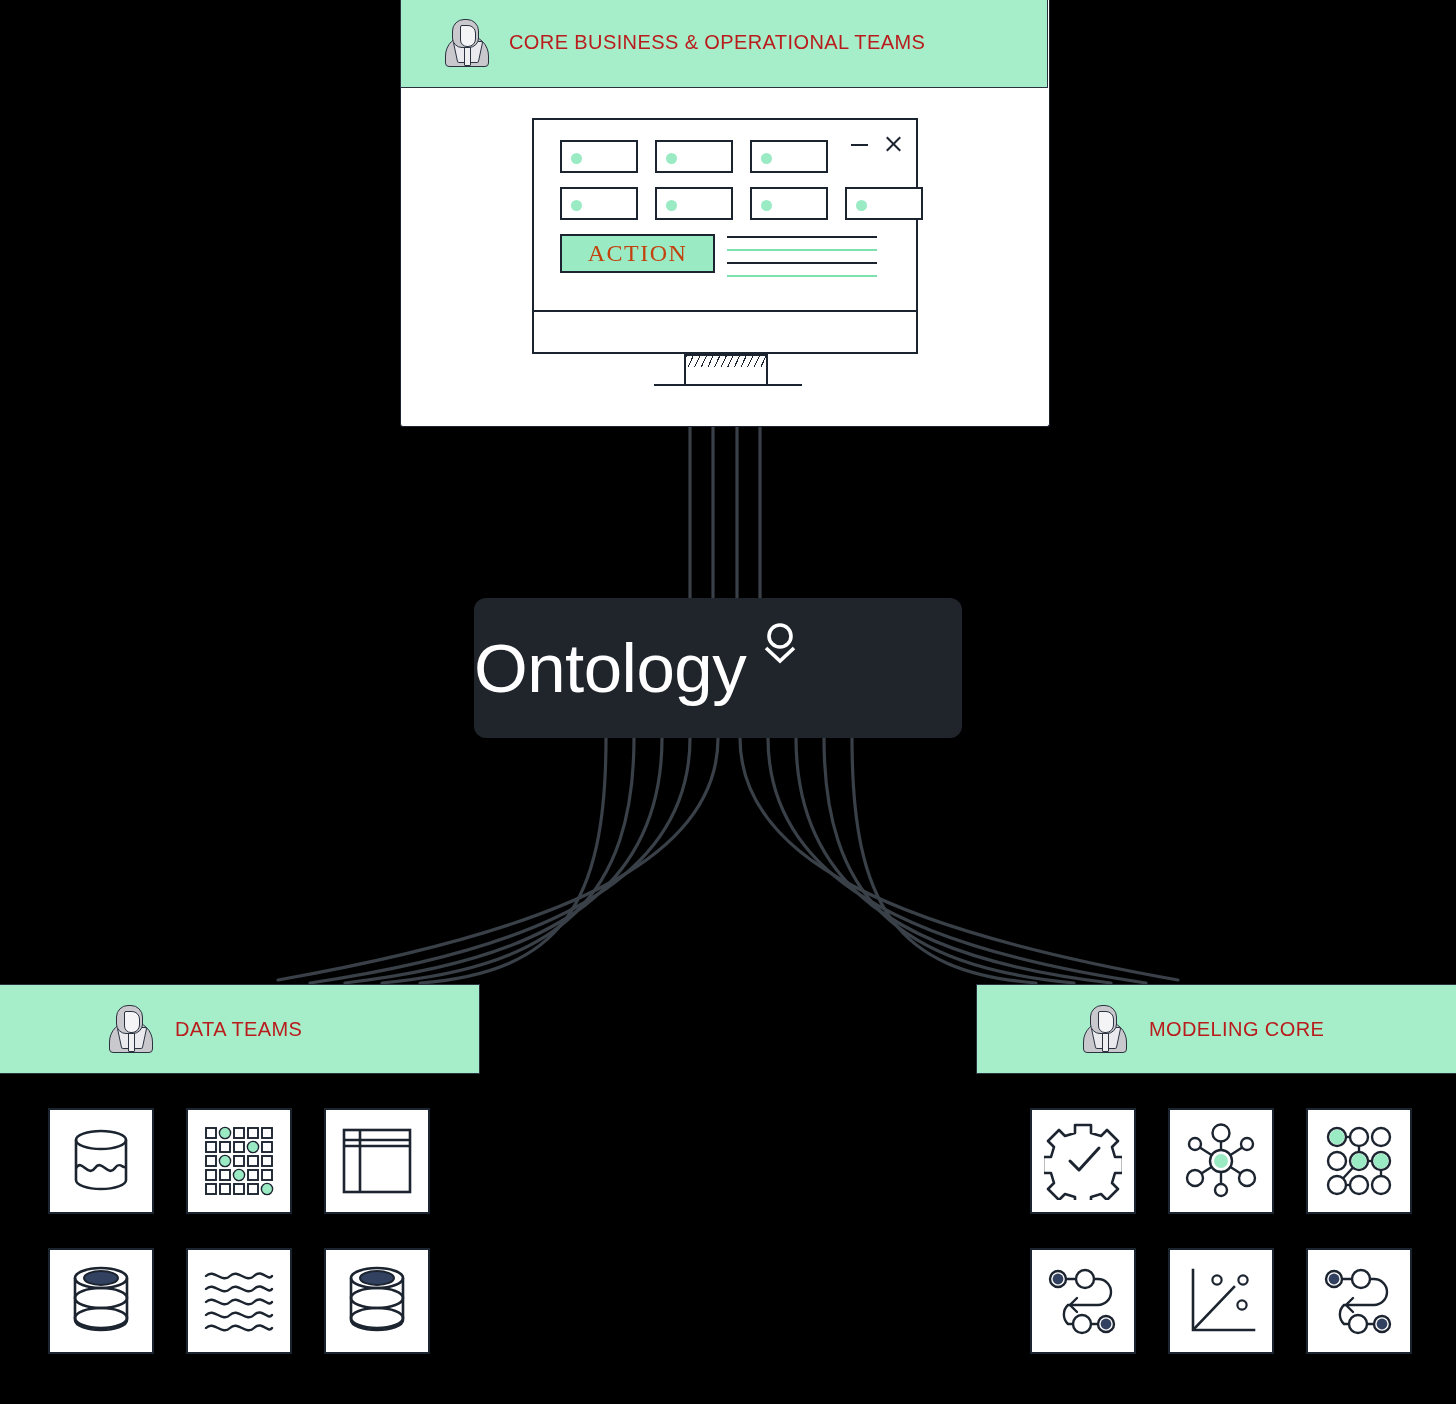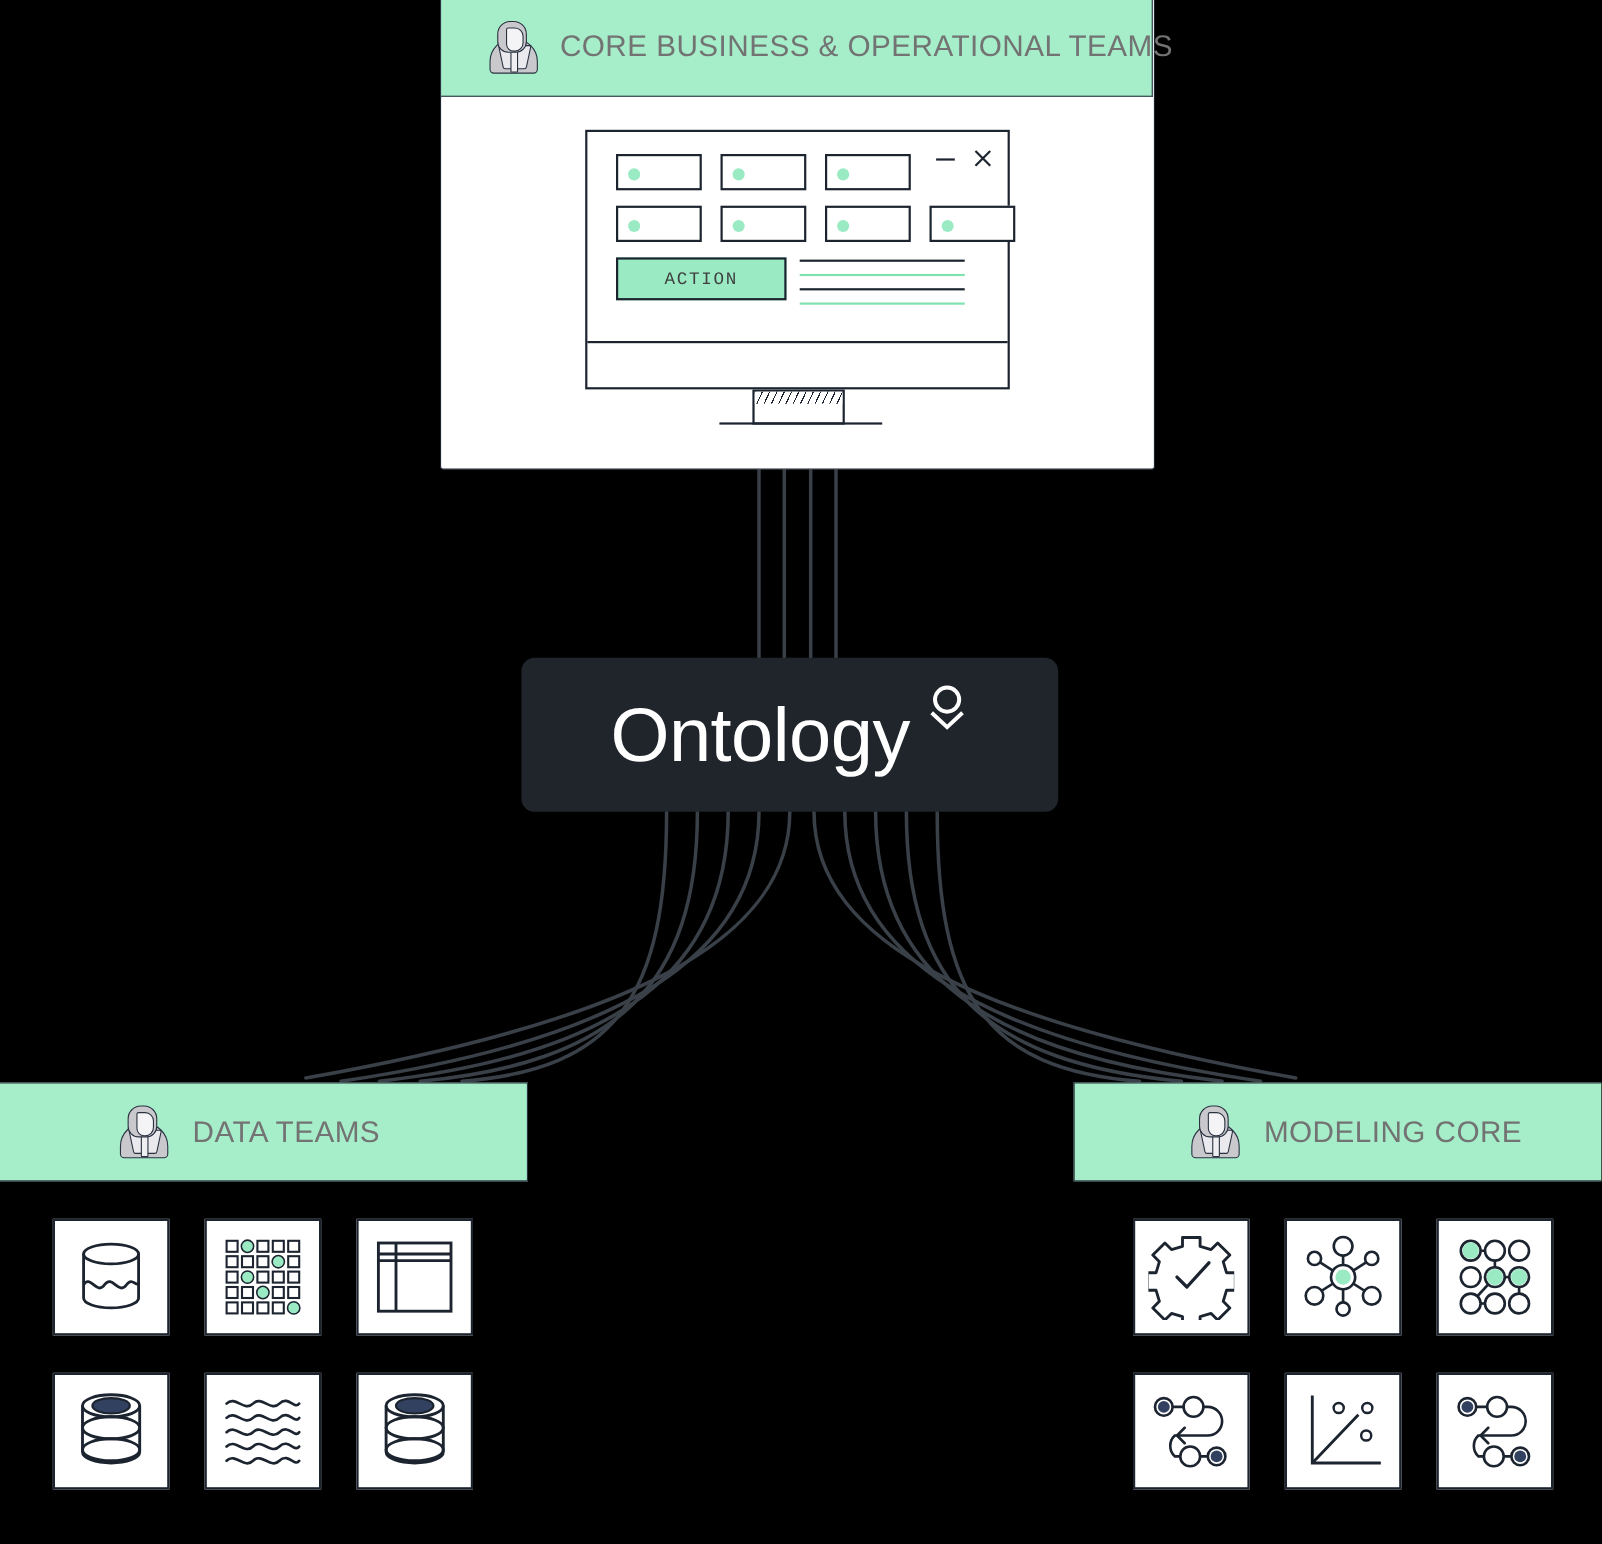--- a/index.html
+++ b/index.html
@@ -8,21 +8,21 @@
   #stage{position:relative;width:1456px;height:1404px;background:#000;overflow:hidden;}
 
   
   #wires{position:absolute;left:0;top:0;width:1456px;height:1404px;}
 
   
   .panel{position:absolute;background:#fff;border:1.5px solid #1c2430;border-radius:3px;}
   #core-panel{left:400px;top:0px;width:648px;height:426px;border-top:none;border-radius:0 0 3px 3px;}
   .banner{background:#a5eec9;border:1.5px solid #2a3240;display:flex;align-items:center;box-sizing:border-box;}
   #core-banner{position:absolute;left:400px;top:-2px;width:648px;height:90px;padding-left:42px;gap:20px;border-top:none;}
-  .banner-label{font-size:27px;letter-spacing:.4px;color:#737373;white-space:nowrap;}
+  .banner-label{font-size:20px;letter-spacing:.4px;color:#b91c1c;white-space:nowrap;}
 
   
   .person{width:46px;height:48px;position:relative;flex:0 0 auto;}
   .person .body{position:absolute;left:2px;bottom:0;width:42px;height:30px;background:#c9c9cd;
      border:1.6px solid #2a3240;border-radius:21px 21px 4px 4px;}
   .person .head{position:absolute;left:9px;top:0;width:25px;height:27px;background:#c9c9cd;
      border:1.6px solid #2a3240;border-radius:12px 12px 10px 10px;}
   .person .face{position:absolute;left:17px;top:6px;width:14px;height:20px;background:#f4f4f6;
      border:1.4px solid #2a3240;border-radius:2px 8px 8px 7px;}
   .person .tie{position:absolute;left:21px;bottom:1px;width:5px;height:20px;background:#efeff2;
@@ -41,35 +41,35 @@
      background:repeating-linear-gradient(115deg,#1c2430 0 1px,#fff 1px 6px);}
   .mon-foot{position:absolute;left:122px;top:266px;width:148px;height:0;border-top:2.5px solid #1c2430;}
 
   .chip-row{position:absolute;display:flex;gap:17px;}
   .chip{width:78px;height:33px;background:#fff;border:2px solid #1c2430;box-sizing:border-box;position:relative;}
   .chip b{position:absolute;left:9px;top:11px;width:11px;height:11px;border-radius:50%;background:#9aeac4;display:block;}
   #chip-row-1{left:26px;top:20px;}
   #chip-row-2{left:26px;top:67px;}
   .action-btn{position:absolute;left:26px;top:114px;width:155px;height:39px;background:#9aeac4;
      border:2px solid #1c2430;box-sizing:border-box;display:flex;align-items:center;justify-content:center;}
-  .action-btn span{font-family:Liberation Mono, monospace;font-size:16px;letter-spacing:1.5px;color:#404040;}
+  .action-btn span{font-family:Liberation Serif, serif;font-size:24px;letter-spacing:1.5px;color:#c2410c;}
   .mon-lines{position:absolute;left:193px;top:116px;width:150px;}
   .mon-lines div{height:0;margin-bottom:11px;}
   .ln-dark{border-top:2px solid #1c2430;}
   .ln-green{border-top:2px solid #7fe0b0;}
   .win-ctl{position:absolute;right:14px;top:16px;display:flex;gap:17px;align-items:center;}
   .win-min{width:17px;height:0;border-top:2px solid #1c2430;}
   .win-close{width:17px;height:17px;position:relative;}
   .win-close:before,.win-close:after{content:"";position:absolute;left:-1px;top:7px;width:19px;height:0;border-top:2px solid #1c2430;}
   .win-close:before{transform:rotate(45deg);}
   .win-close:after{transform:rotate(-45deg);}
 
   
   #ontology{position:absolute;left:474px;top:598px;width:488px;height:140px;background:#1f252b;border-radius:12px;
-     display:flex;align-items:center;justify-content:center;}
+     display:flex;align-items:center;}
   #ontology .word{font-size:69px;color:#fff;letter-spacing:-0.5px;font-weight:400;line-height:1;}
   #ontology .mark{margin-left:14px;align-self:flex-start;margin-top:24px;}
 
   
   #data-banner{position:absolute;left:-4px;top:984px;width:484px;height:90px;padding-left:110px;gap:22px;}
   #model-banner{position:absolute;left:976px;top:984px;width:484px;height:90px;padding-left:104px;gap:22px;}
 
   
   .tile{position:absolute;width:106px;height:106px;background:#fff;border:2.5px solid #1c2430;box-sizing:border-box;
         display:flex;align-items:center;justify-content:center;}

